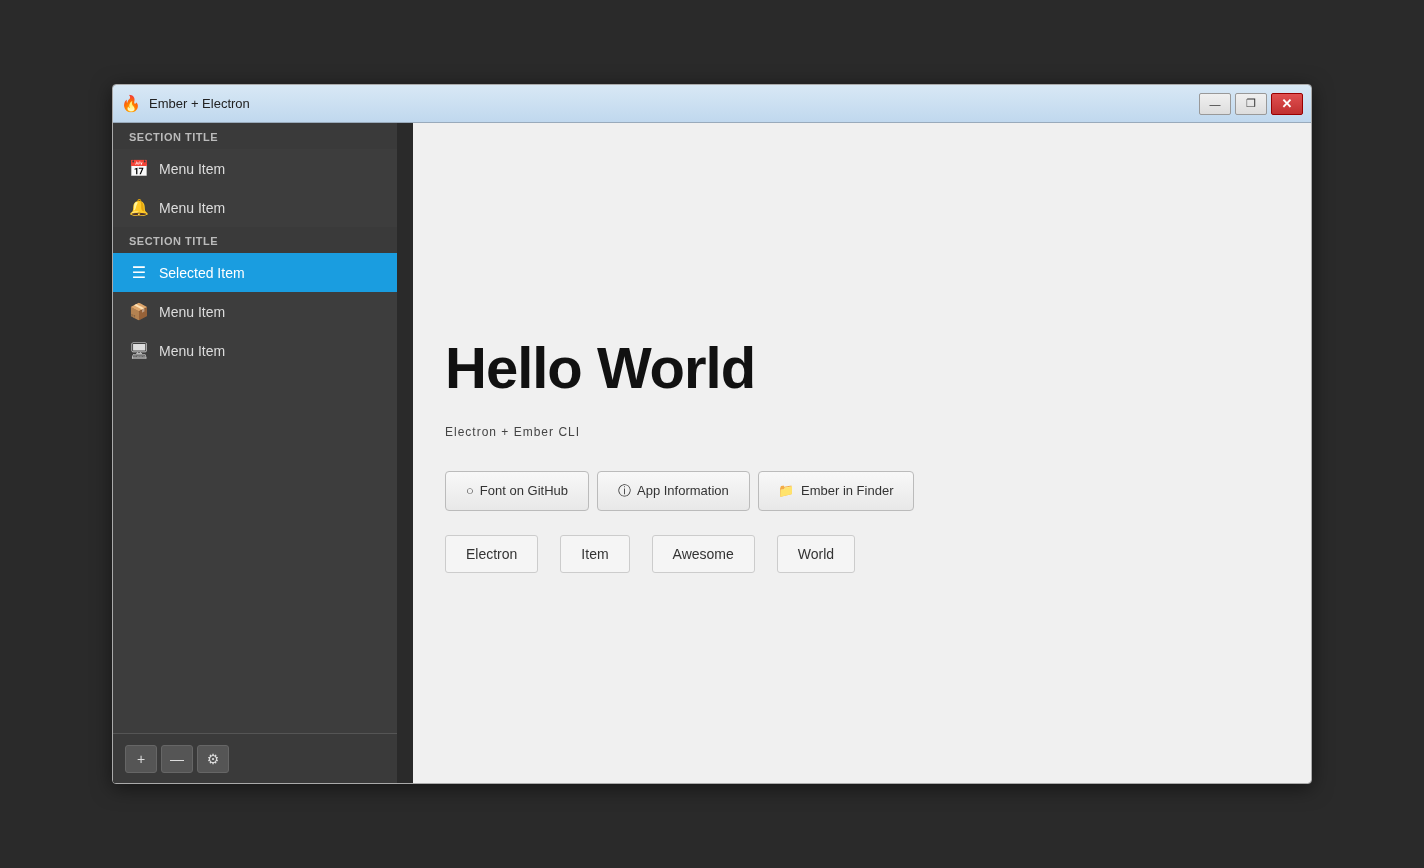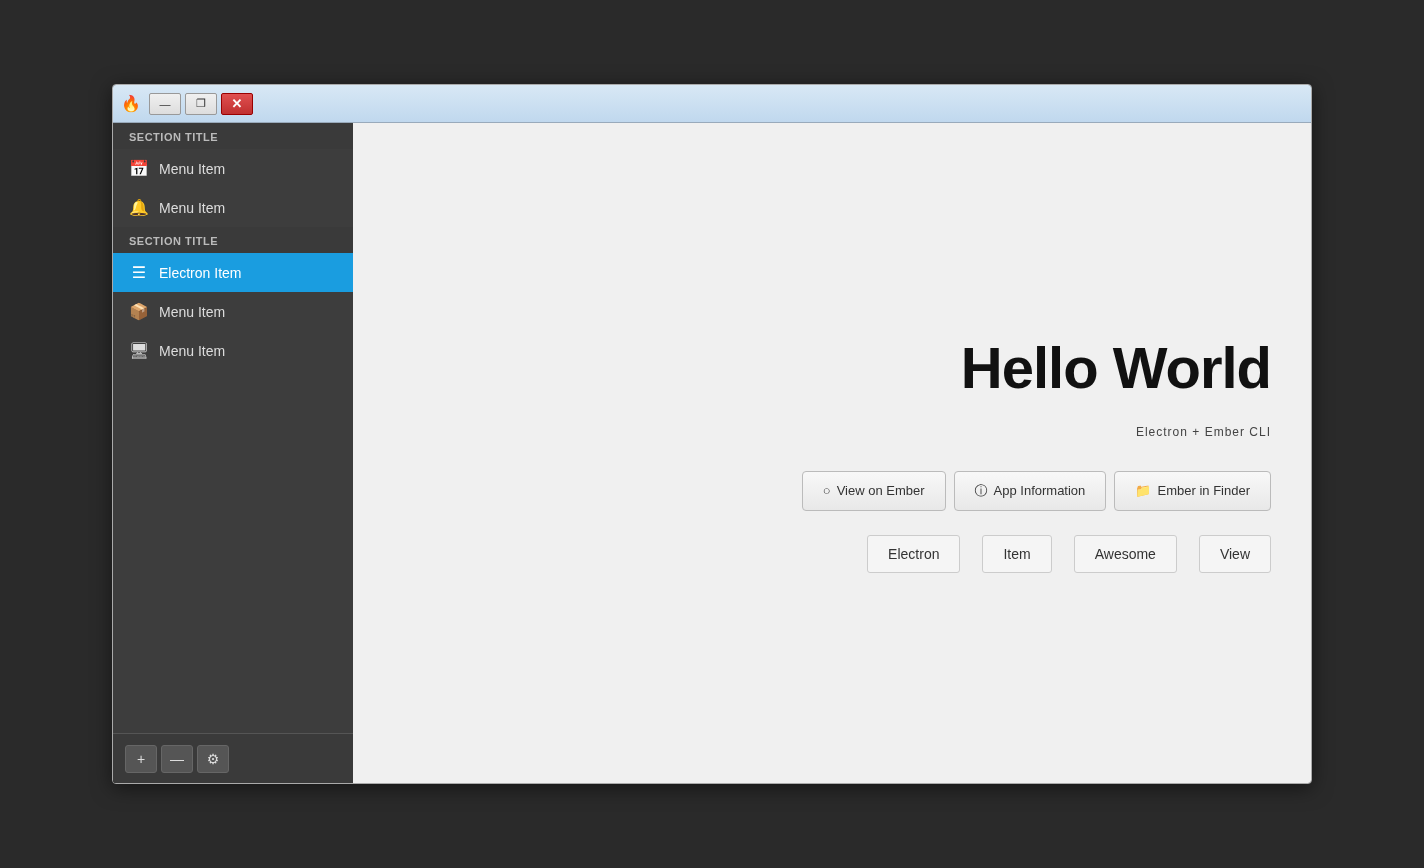--- a/index.html
+++ b/index.html
@@ -82,21 +82,21 @@
 
     
     .main-content {
       display: flex;
       flex: 1;
       overflow: hidden;
     }
 
     
     .sidebar {
-      width: 240px;
+      width: 284px;
       background: #3d3d3d;
       display: flex;
       flex-direction: column;
       flex-shrink: 0;
     }
 
     .sidebar-body {
       flex: 1;
       overflow-y: auto;
     }
@@ -156,24 +156,25 @@
       justify-content: center;
       cursor: pointer;
     }
 
     
     .content-area {
       flex: 1;
       background: #f0f0f0;
       display: flex;
       flex-direction: column;
-      align-items: flex-end;
-      justify-content: center;
-      padding: 40px;
+      align-items: flex-start;
+      justify-content: center;
+      padding: 32px;
       gap: 24px;
+      margin-left: 16px;
     }
 
     .hero-title {
       font-size: 58px;
       font-weight: 900;
       color: #111;
       letter-spacing: -1px;
     }
 
     .hero-subtitle {
@@ -218,20 +219,21 @@
       cursor: pointer;
     }
   </style>
 </head>
 <body>
 
 <div class="window">
 
   <div class="title-bar">
     <div class="title-bar-icon">🔥</div>
+    <span class="title-bar-text">Ember + Electron</span>
     <div class="title-bar-controls">
       <button class="title-btn">—</button>
       <button class="title-btn">❐</button>
       <button class="title-btn close">✕</button>
     </div>
   </div>
 
   <div class="main-content">
 
     <div class="sidebar">
@@ -245,21 +247,21 @@
         </div>
         <div class="menu-item">
           <span class="menu-item-icon">🔔</span>
           <span>Menu Item</span>
         </div>
 
         <div class="section-title">SECTION TITLE</div>
 
         <div class="menu-item selected">
           <span class="menu-item-icon">☰</span>
-          <span>Electron Item</span>
+          <span>Selected Item</span>
         </div>
         <div class="menu-item">
           <span class="menu-item-icon">📦</span>
           <span>Menu Item</span>
         </div>
         <div class="menu-item">
           <span class="menu-item-icon">🖥</span>
           <span>Menu Item</span>
         </div>
 
@@ -272,33 +274,33 @@
       </div>
     </div>
 
     <div class="content-area">
       <h1 class="hero-title">Hello World</h1>
       <p class="hero-subtitle">Electron + Ember CLI</p>
 
       <div class="action-buttons">
         <button class="action-btn">
           <span>○</span>
-          <span>View on Ember</span>
+          <span>Font on GitHub</span>
         </button>
         <button class="action-btn">
           <span>ⓘ</span>
           <span>App Information</span>
         </button>
         <button class="action-btn">
           <span>📁</span>
           <span>Ember in Finder</span>
         </button>
       </div>
 
       <div class="tag-buttons">
         <button class="tag-btn">Electron</button>
         <button class="tag-btn">Item</button>
         <button class="tag-btn">Awesome</button>
-        <button class="tag-btn">View</button>
+        <button class="tag-btn">World</button>
       </div>
     </div>
   </div>
 </div>
 
 </body></html>

